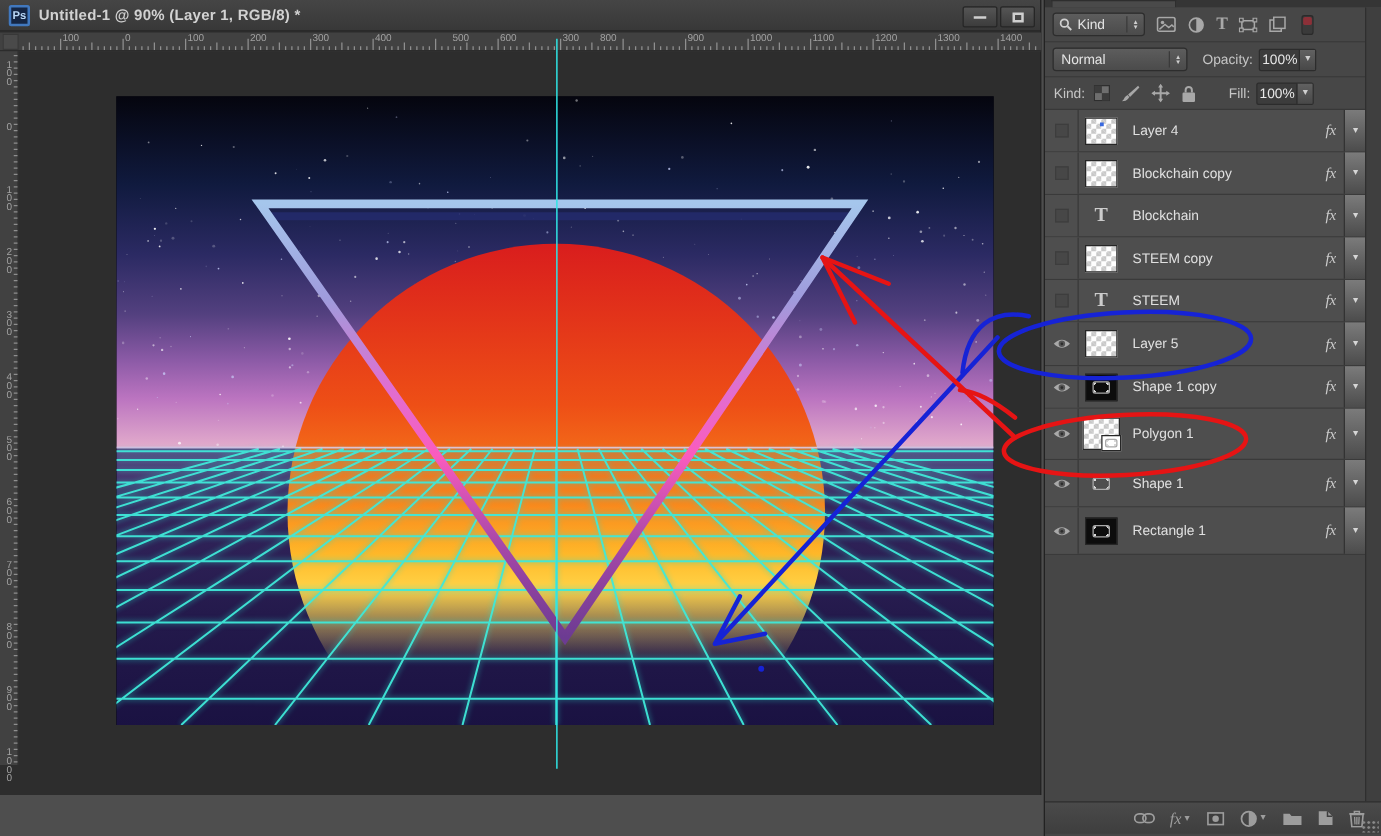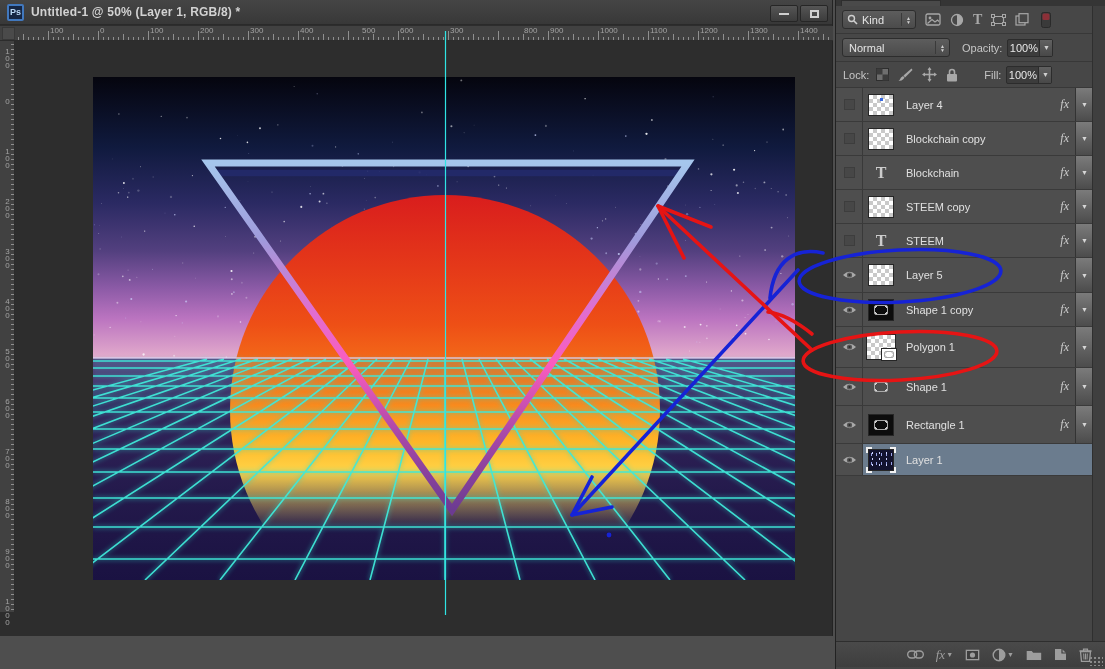--- a/index.html
+++ b/index.html
@@ -119,21 +119,21 @@
 </style>
 </head>
 <body>
 
 <div class="app">
 
   <div class="doc-window">
 
     <div class="titlebar">
       <div class="ps-logo">Ps</div>
-      <div class="title-text">Untitled-1 @ 50% (Layer 1, RGB/8) *</div>
+      <div class="title-text">Untitled-1 @ 90% (Layer 1, RGB/8) *</div>
       <div class="win-btn min">
           <div class="glyph-min"></div>
         </div>
       <div class="win-btn max">
           <div class="glyph-max"></div>
         </div>
     </div>
 
     <div class="ruler-top" id="ruler-top">
         <div class="tick" style="left: 18px; bottom: 0px; width: 1px; height: 3px;"></div>
@@ -301,21 +301,21 @@
         <div class="tick" style="left: 828px; bottom: 0px; width: 1px; height: 3px;"></div>
         <div class="rlabel" style="left: 50px; top: 0px;">100</div>
         <div class="rlabel" style="left: 100px; top: 0px;">0</div>
         <div class="rlabel" style="left: 150px; top: 0px;">100</div>
         <div class="rlabel" style="left: 200px; top: 0px;">200</div>
         <div class="rlabel" style="left: 250px; top: 0px;">300</div>
         <div class="rlabel" style="left: 300px; top: 0px;">400</div>
         <div class="rlabel" style="left: 350px; top: 0px; padding-left: 12px;">500</div>
         <div class="rlabel" style="left: 400px; top: 0px;">600</div>
         <div class="rlabel" style="left: 450px; top: 0px;">300</div>
-        <div class="rlabel" style="left: 524px; top: 0px;">800</div>
+        <div class="rlabel" style="left: 480px; top: 0px;">800</div>
         <div class="rlabel" style="left: 550px; top: 0px;">900</div>
         <div class="rlabel" style="left: 600px; top: 0px;">1000</div>
         <div class="rlabel" style="left: 650px; top: 0px;">1100</div>
         <div class="rlabel" style="left: 700px; top: 0px;">1200</div>
         <div class="rlabel" style="left: 750px; top: 0px;">1300</div>
         <div class="rlabel" style="left: 800px; top: 0px;">1400</div>
       </div>
     <div class="ruler-left" id="ruler-left">
         <div class="tick" style="top: 3px; right: 0px; height: 1px; width: 3px;"></div>
         <div class="tick" style="top: 8px; right: 0px; height: 1px; width: 3px;"></div>
@@ -914,21 +914,21 @@
           </span>
       </div>
       <span class="hdr-label" style="margin-left:12px">Opacity:</span>
       <div class="val-box">
         <span class="v">100%</span>
         <span class="dd">▼</span>
       </div>
     </div>
 
     <div class="hdr-row row-lock">
-      <span class="hdr-label" style="margin-left:7px">Lock:</span>
+      <span class="hdr-label" style="margin-left:7px">Kind:</span>
       <span class="ficon" style="margin-left:7px">
           <svg width="13" height="13" viewBox="0 0 13 13">
             <rect x="0.5" y="0.5" width="12" height="12" fill="#6e6e6e" stroke="#2e2e2e"></rect>
             <rect x="0.5" y="0.5" width="6" height="6" fill="#3c3c3c"></rect>
             <rect x="6.5" y="6.5" width="6" height="6" fill="#3c3c3c"></rect>
           </svg>
         </span>
       <span class="ficon">
           <svg width="15" height="14" viewBox="0 0 15 14">
             <path d="M13.5 0.5 L5.5 7.5 L7 9.5 L14.5 2 Z" fill="#a8a8a8"></path>
@@ -1094,38 +1094,20 @@
             </svg>
           </div>
           <div class="thumb-wrap">
             <div class="thumb t-dark">
               <span class="vicon"></span>
             </div>
           </div>
           <span class="layer-name">Rectangle 1</span>
           <span class="fx-badge">fx</span>
           <div class="fx-expand">▼</div>
-        </div>
-        <div class="layer-row selected" style="height: 32px;">
-          <div class="eye-cell">
-            <svg width="15" height="10" viewBox="0 0 15 10">
-              <path d="M1 5 Q7.5 -1.5 14 5 Q7.5 11.5 1 5 Z" fill="#a9a9a9"></path>
-              <circle cx="7.5" cy="5" r="2.6" fill="#565656"></circle>
-              <circle cx="7.5" cy="5" r="1.1" fill="#2c2c2c"></circle>
-            </svg>
-          </div>
-          <div class="thumb-wrap">
-            <div class="thumb t-star">
-              <span class="corner c-tl"></span>
-              <span class="corner c-tr"></span>
-              <span class="corner c-bl"></span>
-              <span class="corner c-br"></span>
-            </div>
-          </div>
-          <span class="layer-name">Layer 1</span>
         </div>
       </div>
     <div class="empty-list" id="empty-list" style="top: 542px; height: 99px;"></div>
     <div class="panel-right-edge"></div>
 
     <div class="panel-bottombar">
       <span class="pb-icon">
           <svg width="17" height="9" viewBox="0 0 17 9">
             <rect x="0.7" y="1" width="9" height="7" rx="3.5" fill="none" stroke="#9d9d9d" stroke-width="1.4"></rect>
             <rect x="7.3" y="1" width="9" height="7" rx="3.5" fill="none" stroke="#9d9d9d" stroke-width="1.4"></rect>

